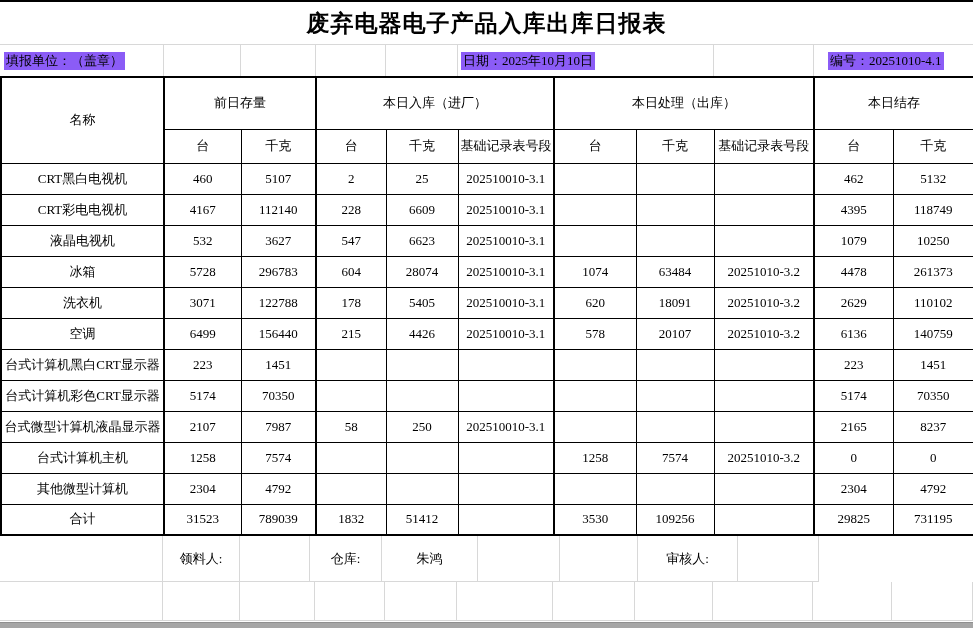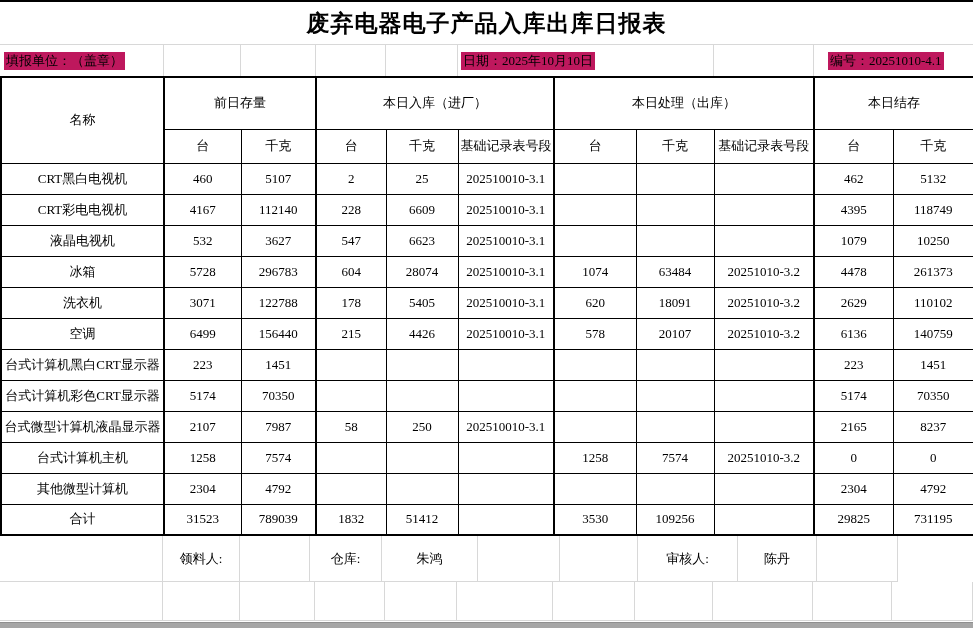--- a/index.html
+++ b/index.html
@@ -16,21 +16,21 @@
   
   .title-row {
     height:43px; display:flex; align-items:center; justify-content:center;
     border-bottom:1px solid var(--grid,#d8d8d8);
   }
   .title-row .t { font-size:23px; font-weight:bold; letter-spacing:1px; }
   
   .info-row { position:relative; height:31px; }
   .info-row .txt {
     position:absolute; top:50%; transform:translateY(-50%);
-    font-size:13px; background:#be185d; padding:0 2px; white-space:nowrap;
+    font-size:13px; background:#8b5cf6; padding:0 2px; white-space:nowrap;
   }
   .info-unit { left:4px; }
   .info-date { left:461px;text-align:center; }
   .info-code { left:828px; }
   .vline { position:absolute; top:0; bottom:0; width:1px; background:var(--grid,#d8d8d8); }
   
   table.main {
     border-collapse:collapse; table-layout:fixed; width:973px;
     border:2px solid #000;
   }
@@ -279,21 +279,20 @@
 
   <div class="grid-row sig-row" id="sig-row">
       <div class="c" style="width: 163px;"></div>
       <div class="c" style="width: 77px;">领料人:</div>
       <div class="c" style="width: 70px;"></div>
       <div class="c" style="width: 72px;">仓库:</div>
       <div class="c" style="width: 96px;">朱鸿</div>
       <div class="c" style="width: 82px;"></div>
       <div class="c" style="width: 78px;"></div>
       <div class="c" style="width: 100px;">审核人:</div>
-      <div class="c" style="width: 79px;">陈丹</div>
       <div class="c" style="width: 81px;"></div>
     </div>
   <div class="grid-row empty-row" id="empty-row">
       <div class="c" style="width: 163px;"></div>
       <div class="c" style="width: 77px;"></div>
       <div class="c" style="width: 75px;"></div>
       <div class="c" style="width: 70px;"></div>
       <div class="c" style="width: 72px;"></div>
       <div class="c" style="width: 96px;"></div>
       <div class="c" style="width: 82px;"></div>

